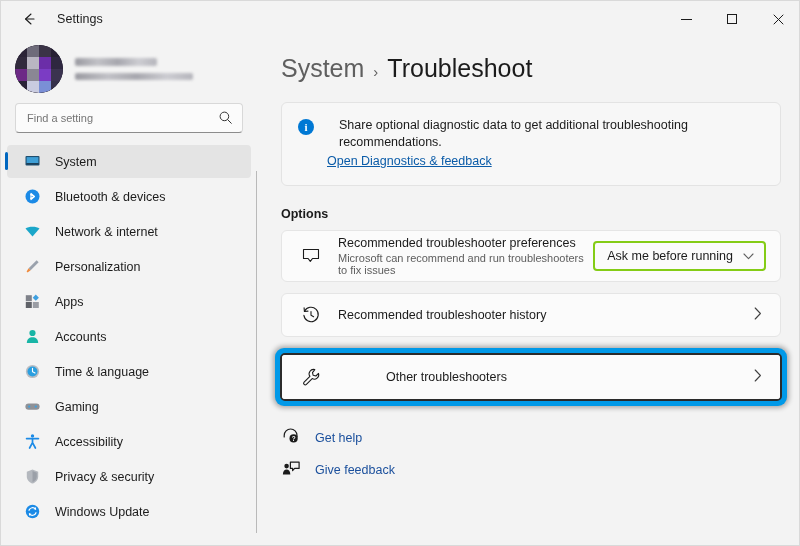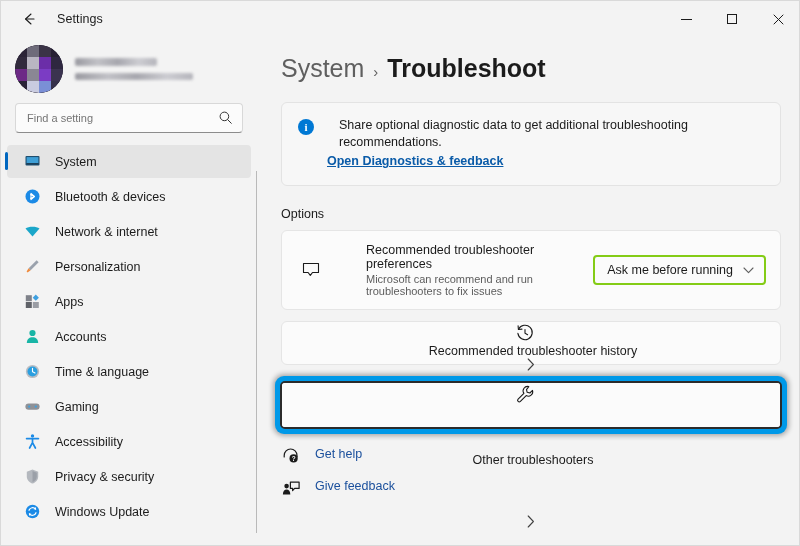--- a/index.html
+++ b/index.html
@@ -120,58 +120,58 @@
     width: 544px; height: 510px;
     background: #f3f3f3;
     overflow: hidden;
   }
   .breadcrumb {
     display: flex; align-items: baseline;
     padding: 17px 0 0 24px;
   }
   .crumb-parent { font-size: 25px; color: #5f5f5f; }
   .crumb-sep { font-size: 15px; color: #5f5f5f; margin: 0 9px; }
-  .crumb-current { font-size: 25px; color: #1b1b1b; font-weight: bold; }
+  .crumb-current { font-size: 25px; color: #1b1b1b; font-weight: normal; }
 
   .infocard {
     margin: 19px 20px 0 24px;
     background: #f7f7f7;
     border: 1px solid #e3e3e3;
     border-radius: 6px;
     padding: 14px 16px 16px 16px;
     display: flex;
   }
   .info-icon {
     width: 16px; height: 16px; border-radius: 50%;
     background: #0078d4; color: #fff;
     font-size: 11px; font-weight: bold;
     display: flex; align-items: center; justify-content: center;
     flex: none; margin-top: 2px;
     font-family: "Liberation Serif", serif;
   }
   .info-body { margin-left: 13px; }
   .info-text { font-size: 12.5px; color: #1b1b1b; line-height: 17px; max-width: 360px; margin-left: 12px; }
-  .info-link { display: inline-block; font-size: 12.5px; color: #0a5ba8; font-weight: bold; }
+  .info-link { display: inline-block; font-size: 12.5px; color: #0a5ba8; }
 
   .section-title {
     margin: 21px 0 9px 24px;
-    font-size: 12.5px; font-weight: normal; color: #1b1b1b;
+    font-size: 12.5px; font-weight: bold; color: #1b1b1b;
   }
 
   .card {
     margin: 0 20px 11px 24px;
     background: #fbfbfb;
     border: 1px solid #e5e5e5;
     border-radius: 6px;
     display: flex; align-items: center;
     padding: 0 14px 0 18px;
     position: relative;
   }
-  .card.tall { height: 80px; gap: 28px; }
-  .card.short { height: 44px; flex-direction: column; }
+  .card.tall { height: 52px; }
+  .card.short { height: 44px; }
   .card-icon {
     width: 22px; height: 22px; flex: none;
     display: flex; align-items: center; justify-content: center;
     color: #1b1b1b; margin-right: 16px;
   }
   .card-text { flex: 1; }
   .card-title { font-size: 12.5px; color: #1b1b1b; }
   .card-sub { font-size: 11px; color: #5d5d5d; line-height: 12px; margin-top: 2px; }
   .chevron-right { color: #404040; font-size: 13px; padding-right: 4px; }
 
@@ -198,21 +198,21 @@
     border: 2px solid #2b2b2b;
     border-radius: 5px;
     background: #fbfbfb;
   }
   .highlight-wrap .card {
     margin: 0; border: none; border-radius: 3px; gap: 48px;
   }
 
   .footlinks { margin: 13px 0 0 24px; }
   .footlink {
-    display: flex; align-items: flex-start;
+    display: flex; align-items: flex-end;
     height: 26px; margin-bottom: 6px;
   }
   .footlink-icon {
     width: 20px; height: 18px; flex: none; margin-right: 14px;
     display: flex; align-items: center; justify-content: center;
     color: #1b1b1b;
   }
   .footlink-label { font-size: 12.5px; color: #1a4f9c; }
 </style>
 </head>

